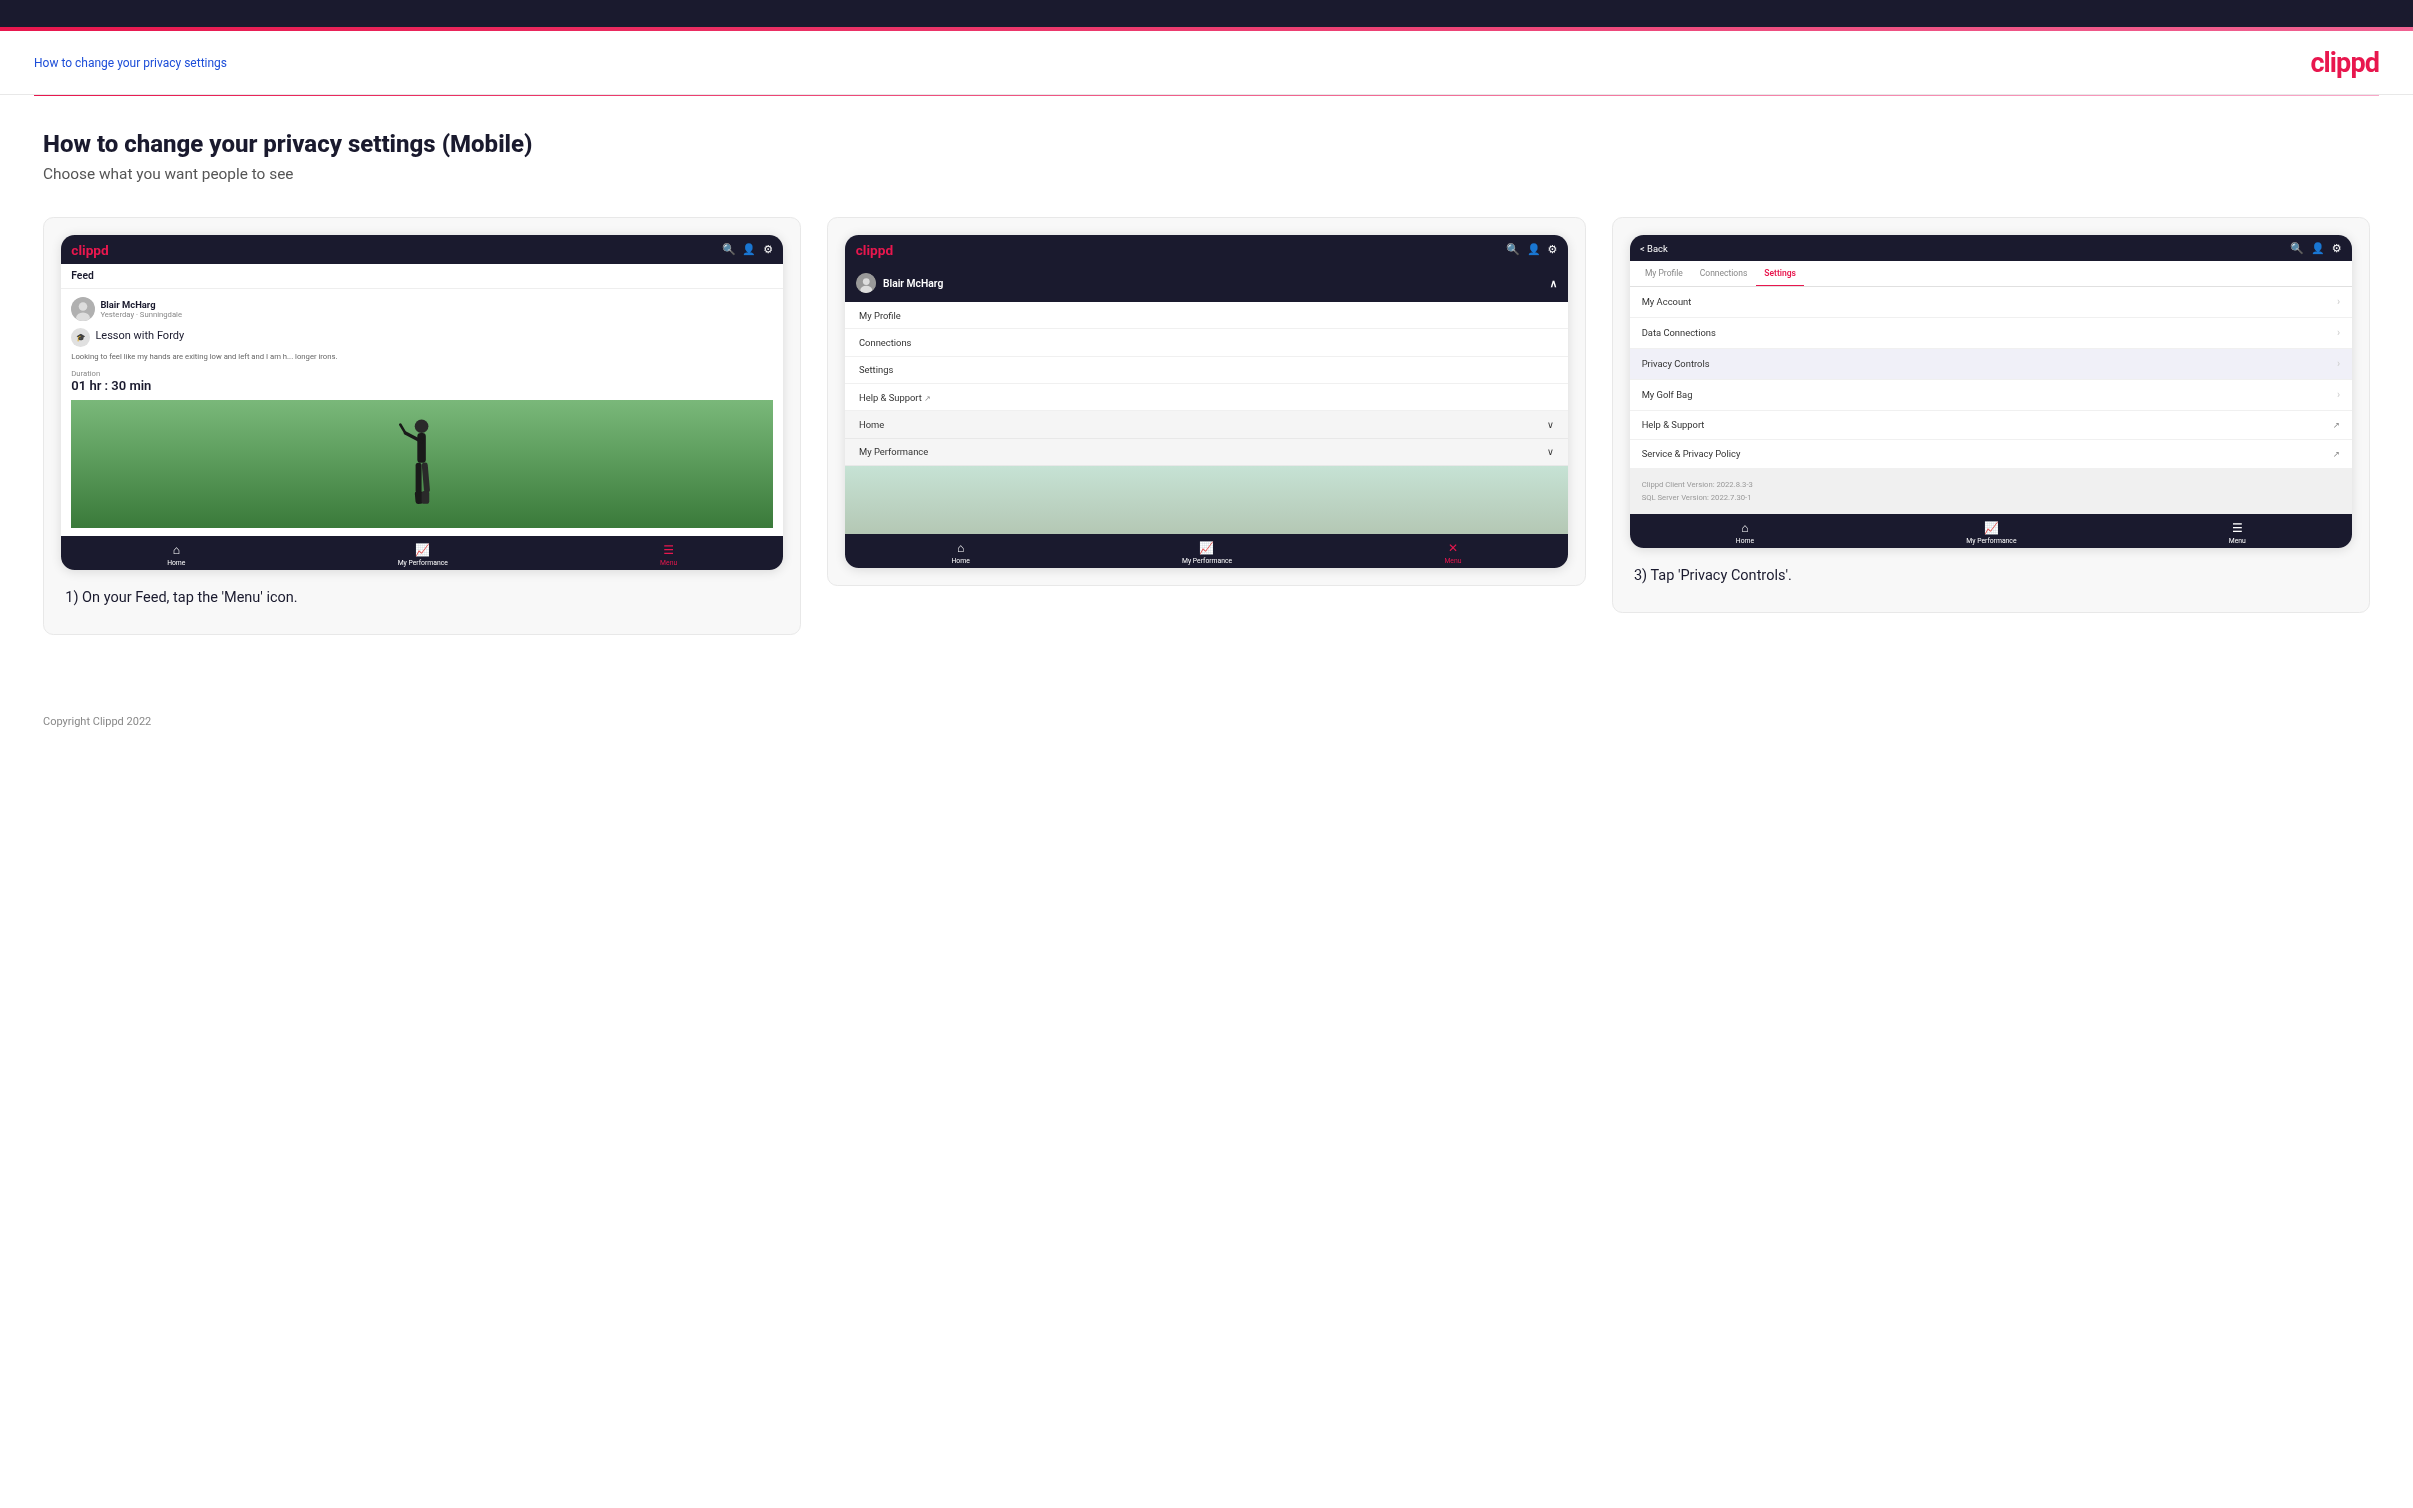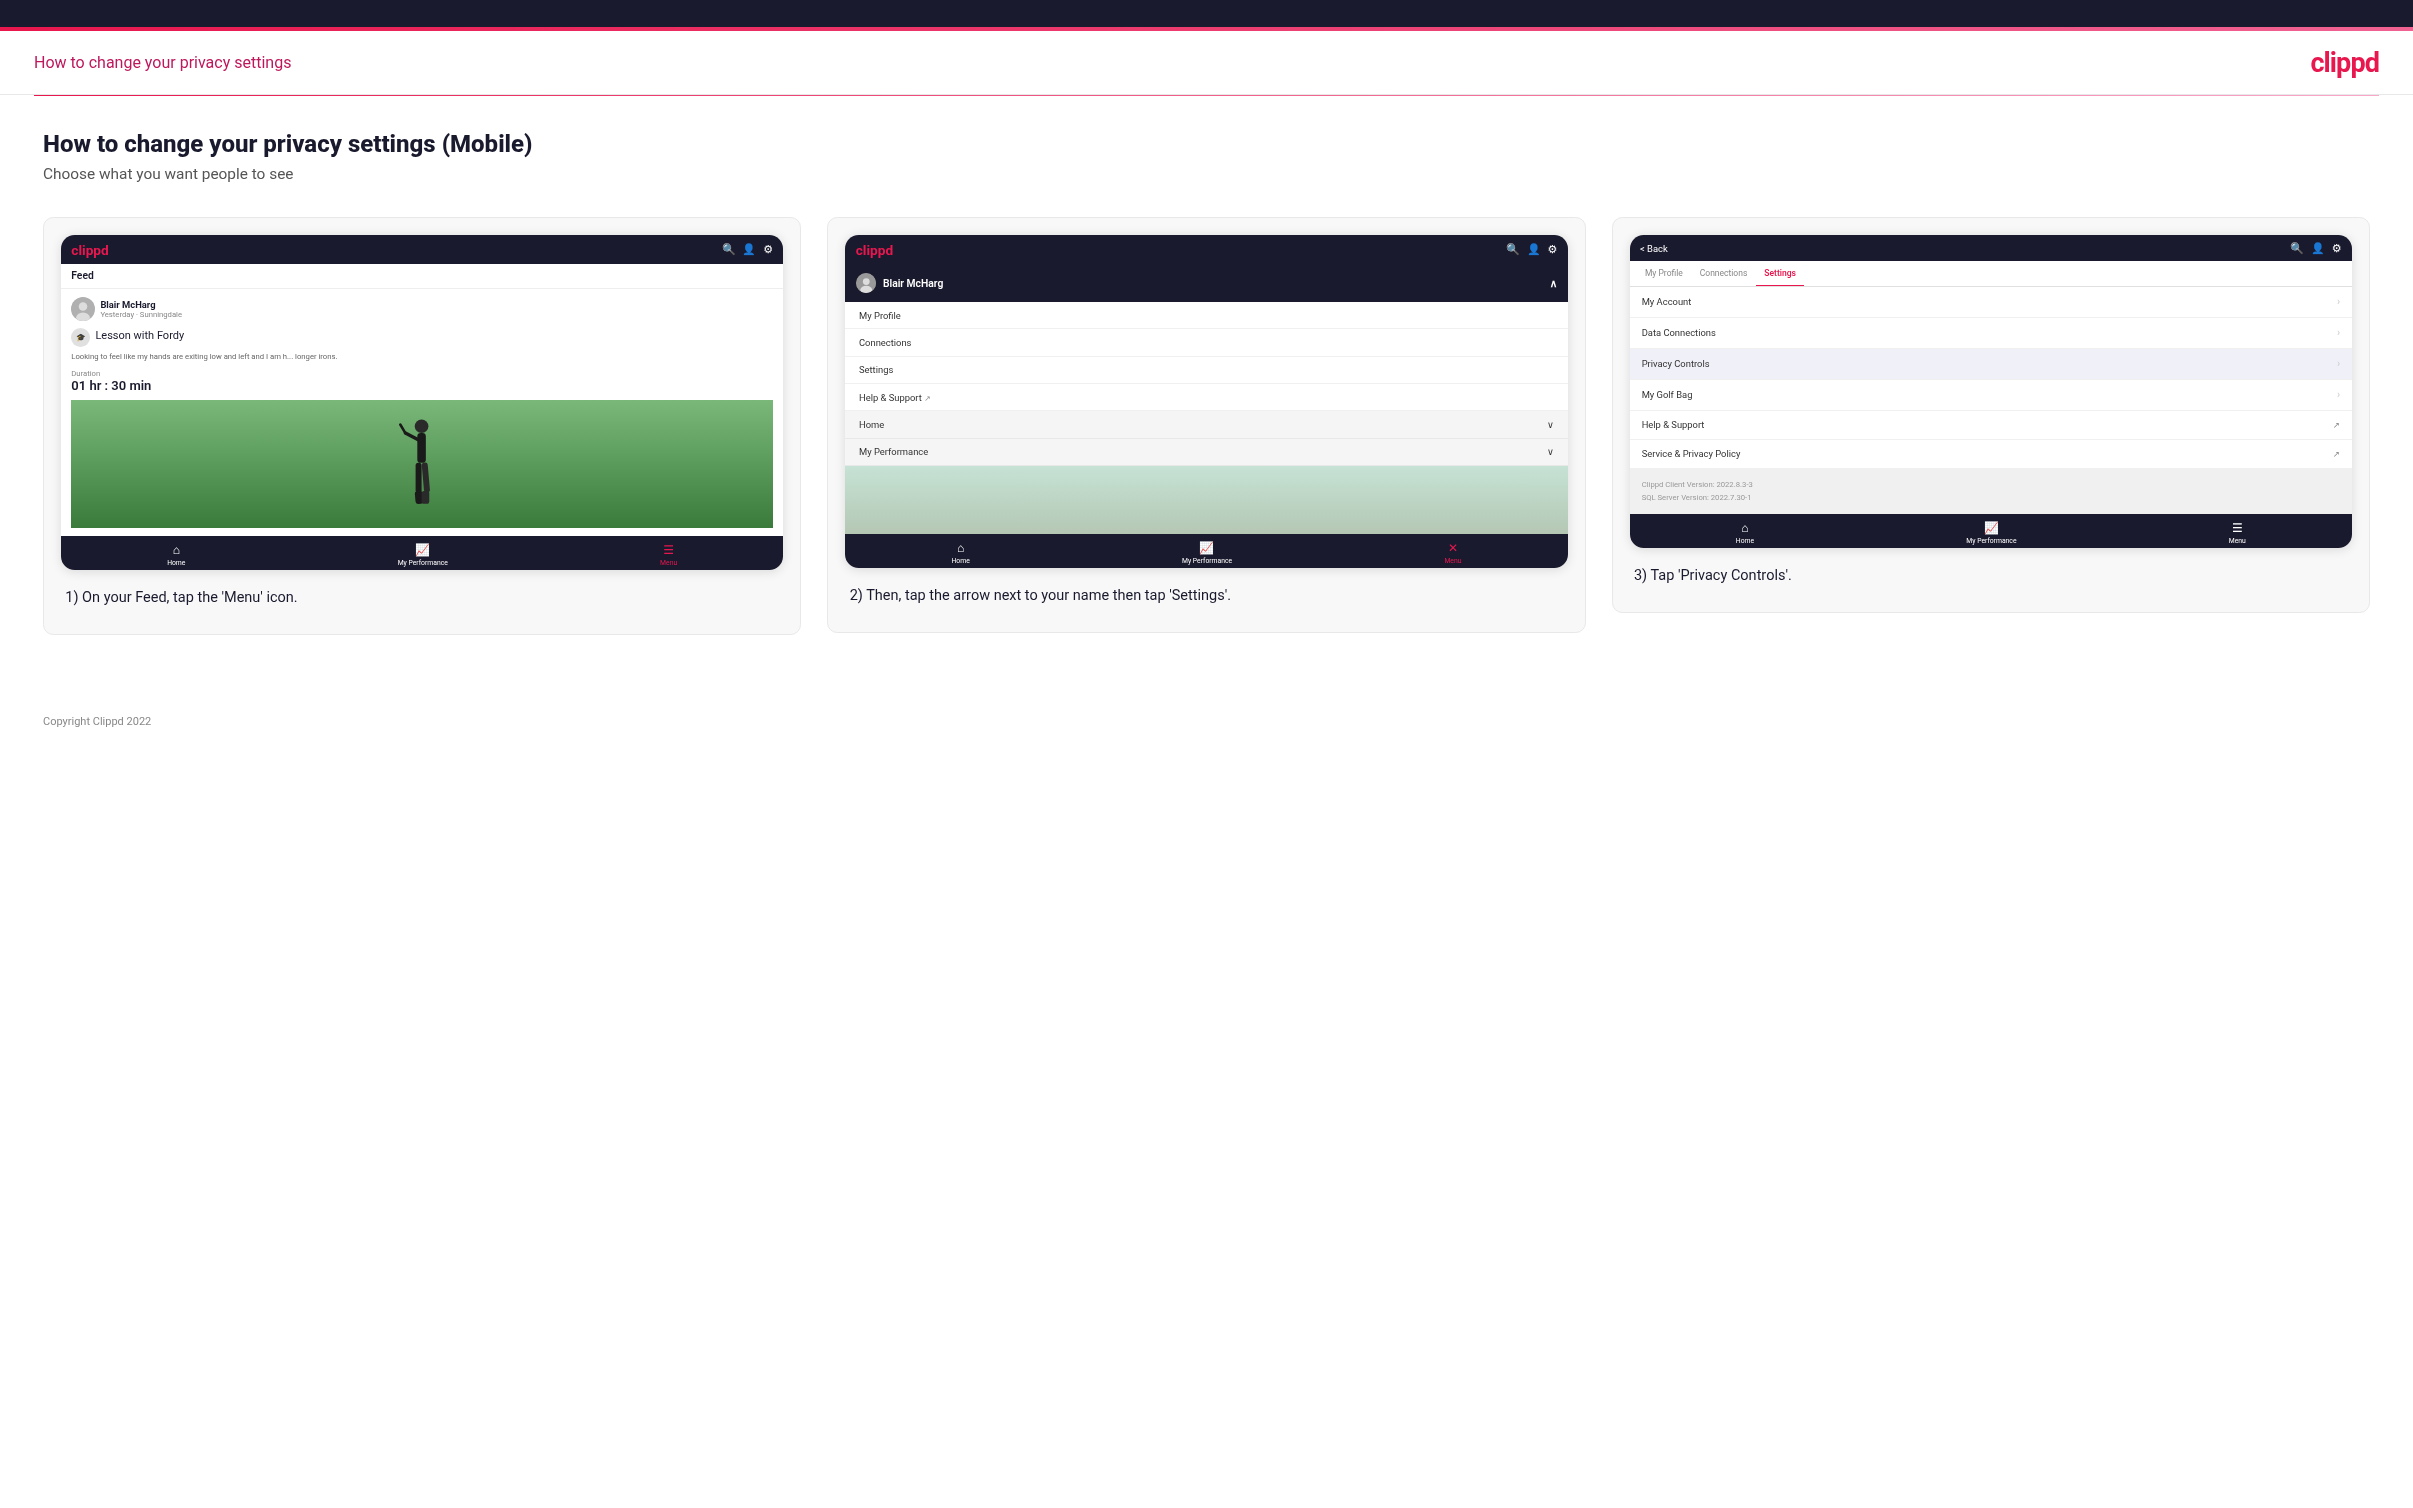--- a/index.html
+++ b/index.html
@@ -27,22 +27,22 @@
     
     .header {
       display: flex;
       align-items: center;
       justify-content: space-between;
       padding: 15.4px 34px;
       border-bottom: 0.9px solid #e8e8e8;
     }
 
     .header-title {
-      font-size: 16px;
-      color: #be185d;
+      font-size: 12px;
+      color: #1d4ed8;
     }
 
     .logo {
       font-size: 27px;
       font-weight: 700;
       color: #e8174e;
       letter-spacing: -0.9px;
     }
 
     
@@ -485,21 +485,20 @@
           <div class="nav-item">
             <span class="nav-icon">📈</span>
             <span>My Performance</span>
           </div>
           <div class="nav-item active">
             <span class="nav-icon">✕</span>
             <span>Menu</span>
           </div>
         </div>
       </div>
-      <p class="step-caption">2) Then, tap the arrow next to your name then tap 'Settings'.</p>
     </div>
 
     <div class="step-card">
       <div class="mobile-mockup">
 
         <div class="mock3-header">
           <span class="mock3-back">&lt; Back</span>
           <div class="mock3-icons">
             <span>🔍</span>
             <span>👤</span>

